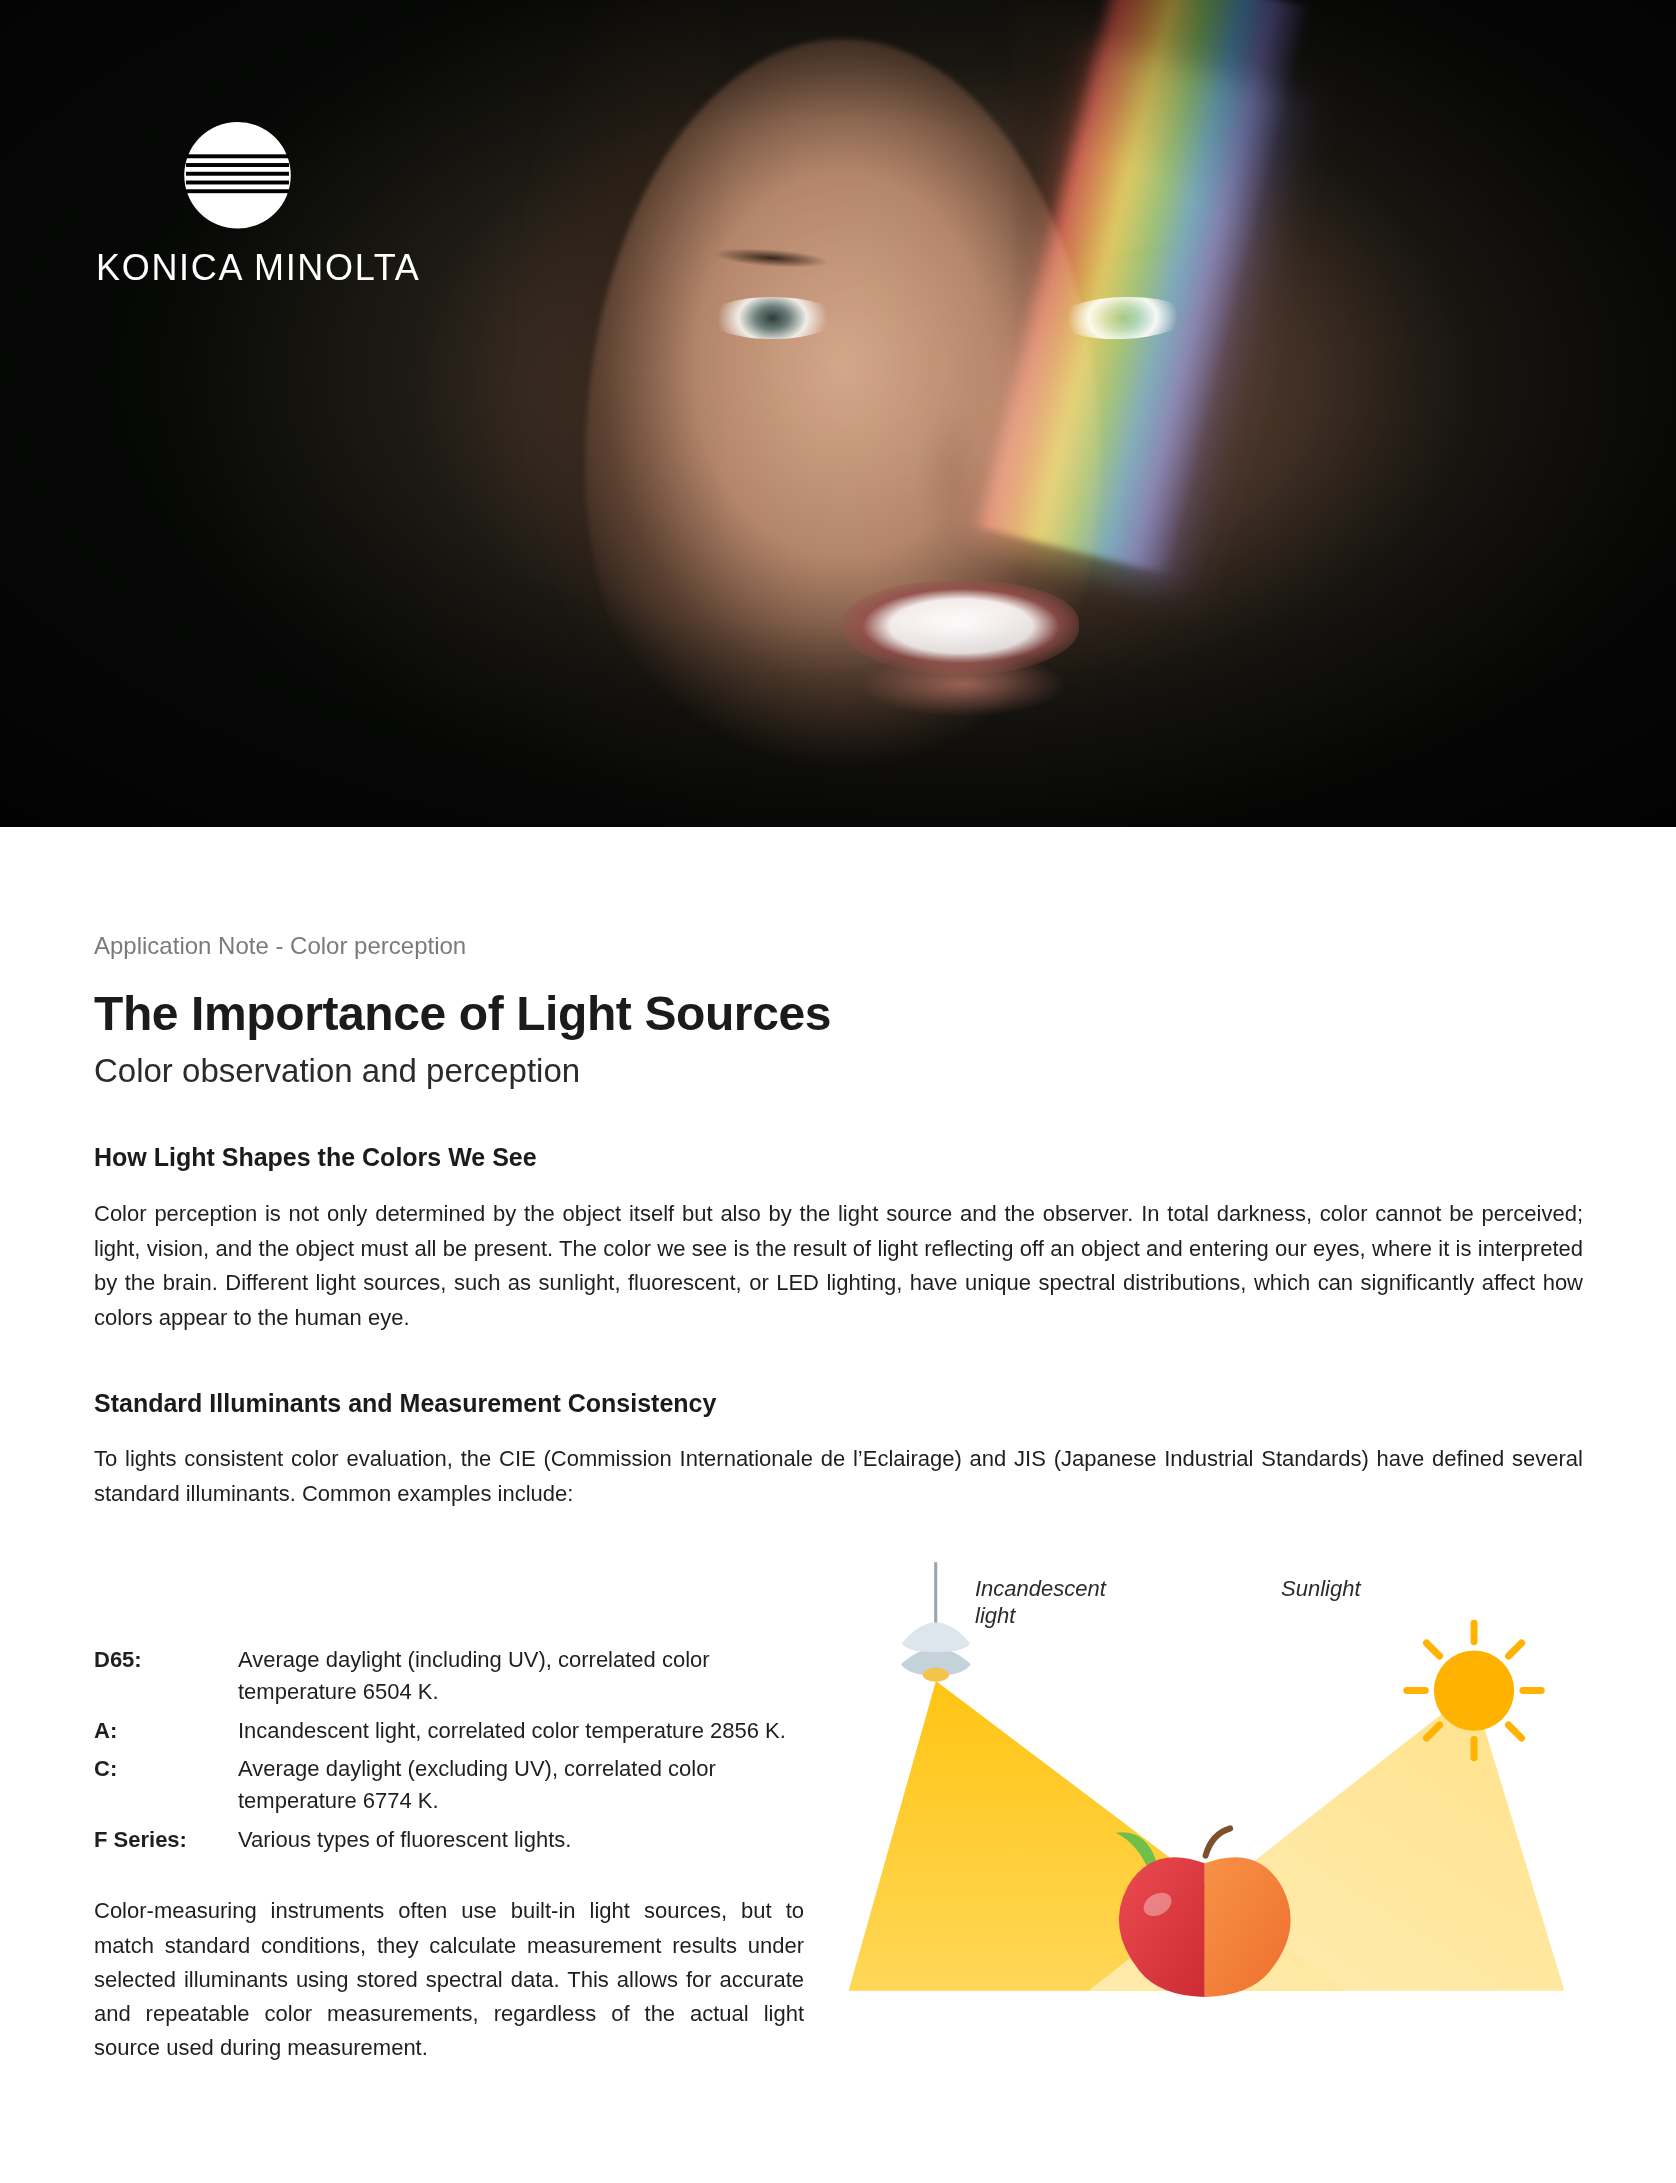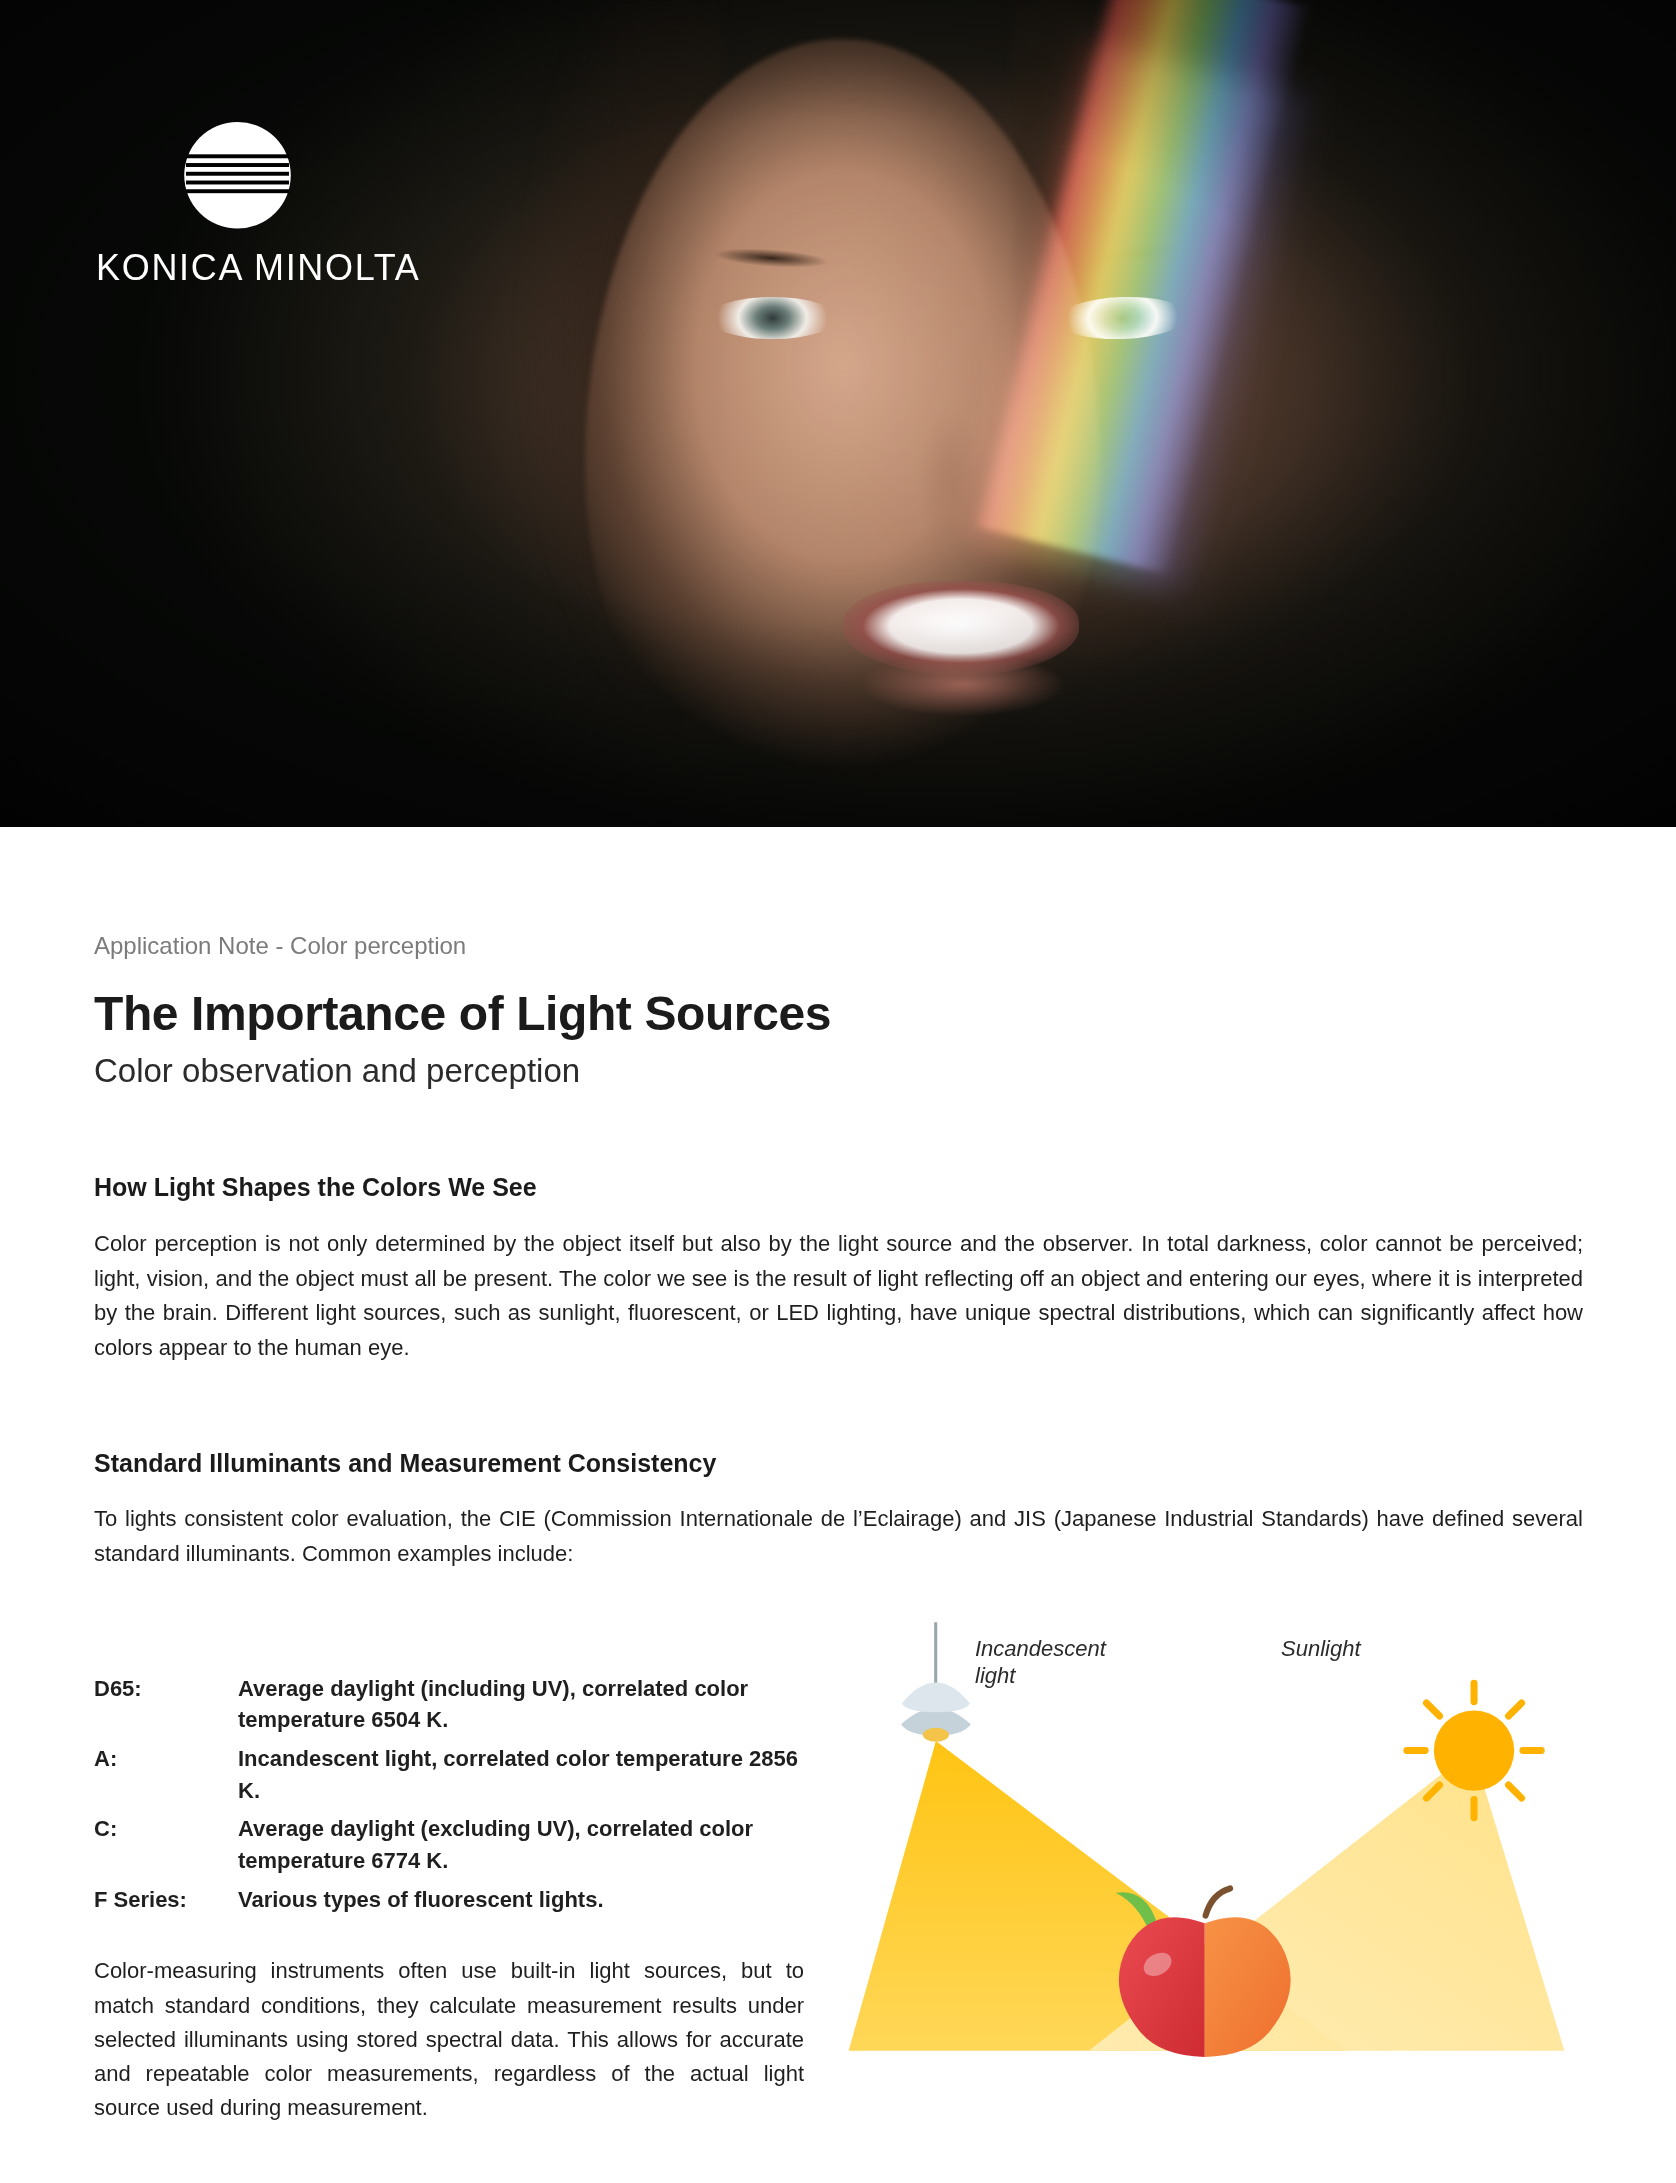--- a/index.html
+++ b/index.html
@@ -150,21 +150,21 @@
     color: #1b1b1b;
     letter-spacing: -0.4px;
   }
   h2.subtitle {
     margin-top: 11.4px;
     font-size: 33px;
     font-weight: 400;
     color: #2b2b2b;
   }
   h3.section {
-    margin-top: 83px;
+    margin-top: 53px;
     font-size: 25px;
     font-weight: 700;
     color: #1b1b1b;
   }
   p.body {
     margin-top: 24.5px;
     font-size: 22px;
     line-height: 1.58;
     color: #1f1f1f;
     text-align: justify;
@@ -182,21 +182,20 @@
   table.illuminants {
     width: 100%;
     border-collapse: collapse;
   }
   table.illuminants td {
     font-size: 22px;
     line-height: 1.44;
     color: #1f1f1f;
     vertical-align: top;
     padding: 0 0 7px 0;
-    font-weight: bold;
   }
   table.illuminants td.term {
     font-weight: 700;
     width: 144px;
     white-space: nowrap;
   }
   p.body.tight {
     margin-top: 32px;
     font-size: 22px;
     line-height: 1.55;

